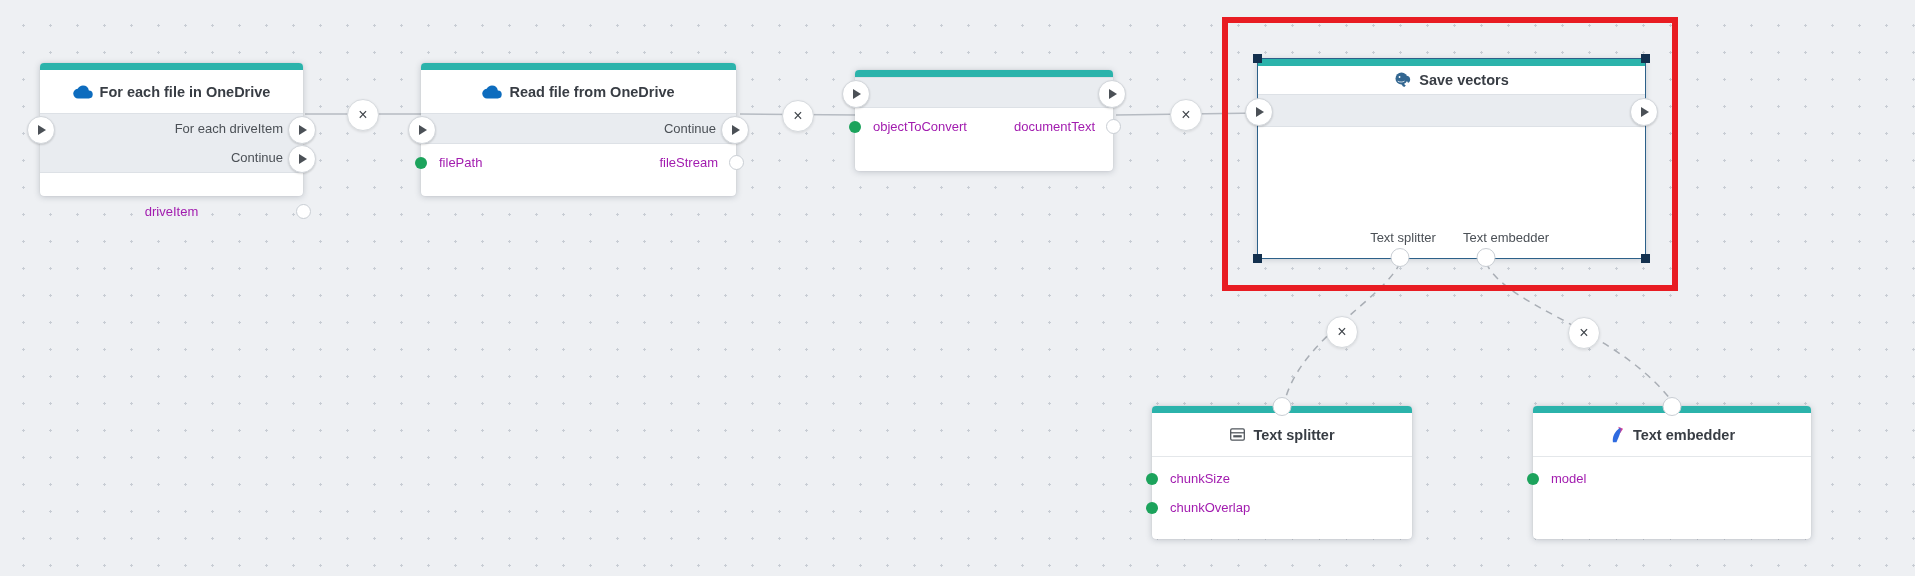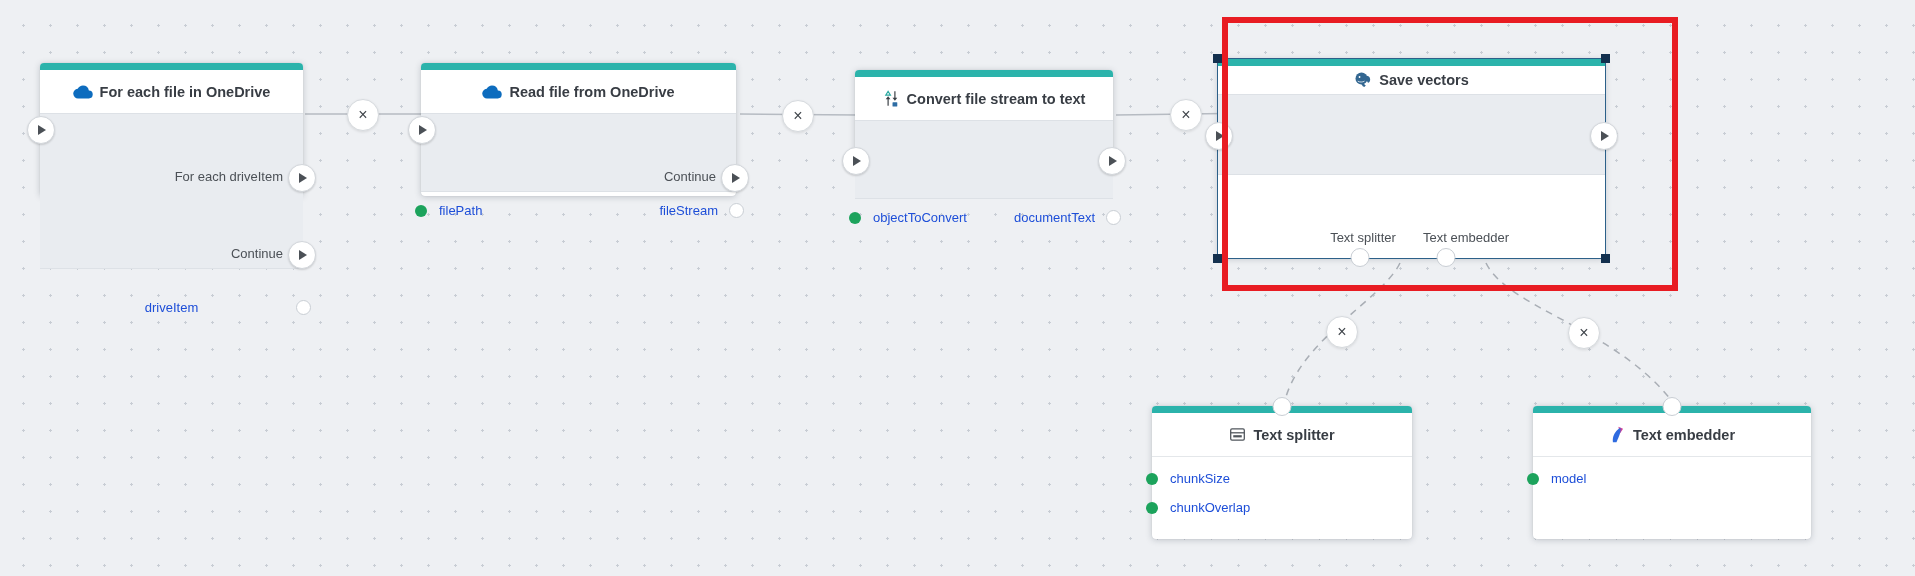--- a/index.html
+++ b/index.html
@@ -17,36 +17,36 @@
     position:absolute; background:#fff; border-radius:4px; z-index:2;
     box-shadow:0 1px 6px rgba(55,65,80,.25), 0 0 1px rgba(55,65,80,.2);
   }
   .node.selected { outline:1.5px solid #2c6089; }
   .bar { height:7px; border-radius:4px 4px 0 0; background:#2bb3ab; }
   .hdr { height:43px; display:flex; align-items:center; justify-content:center; gap:7px;
          font-size:14.5px; font-weight:700; color:#383d44; }
   .hdr svg { flex:0 0 auto; }
   .strip { position:relative; background:#e9ecf0; border-top:1px solid #dde1e6; border-bottom:1px solid #dde1e6; }
   .srow { position:relative; height:29px; display:flex; align-items:center; justify-content:flex-end;
-          padding-right:20px; font-size:13px; color:#4b5056;margin-top:48px; }
+          padding-right:20px; font-size:13px; color:#4b5056; }
   .srow.empty { height:29px; }
   .srow.tall { height:31px; }
 
   .fport { position:absolute; width:26px; height:26px; border-radius:50%; background:#fff;
            border:1px solid #d2d6db; box-shadow:0 1px 2px rgba(0,0,0,.15);
            display:flex; align-items:center; justify-content:center; z-index:3; cursor:pointer; }
   .fport.r { right:-13px; top:50%; margin-top:-13px; }
   .fport.l { left:-13px; top:50%; margin-top:-13px; }
   .fport.l.first { top:14.5px; margin-top:-13px; }
   .tri { width:0; height:0; border-top:5px solid transparent; border-bottom:5px solid transparent;
          border-left:8px solid #4b5056; margin-left:2px; }
 
   .body { position:relative; padding-top:4px; }
   .drow { position:relative; height:29px; display:flex; align-items:center;
-          padding:0 18px; font-size:13px; color:#1d4ed8; }
+          padding:0 18px; font-size:13px; color:#a21caf; }
   .drow.between { justify-content:space-between; }
   .drow.end { justify-content:center;margin-top:20px; }
   .inport  { position:absolute; left:-6px; top:50%; margin-top:-6px; width:12px; height:12px;
              border-radius:50%; background:#1ca35c; cursor:pointer; }
   .outport { position:absolute; right:-8px; top:50%; margin-top:-8px; width:13px; height:13px;
              border-radius:50%; background:#fff; border:1.5px solid #c9ced4; cursor:pointer; }
 
   .bclabel { position:absolute; bottom:13px; transform:translateX(-50%); font-size:13px;
              color:#4b5056; white-space:nowrap; }
   .bport { position:absolute; bottom:-9px; transform:translateX(-50%); width:17px; height:17px;
@@ -136,51 +136,40 @@
         <span class="inport"></span>
         <span>filePath</span>
         <span>fileStream</span>
         <span class="outport"></span>
       </div>
     </div>
   </div>
 
   <div class="node" style="left:855px; top:70px; width:258px; height:101px;">
     <div class="bar"></div>
-    <div class="hdr">
-      <svg width="17" height="17" viewBox="0 0 20 20">
-        <path d="M6 1.6L8.8 6H3.2z" fill="none" stroke="#2aa9a1" stroke-width="1.3"></path>
-        <rect x="5.3" y="10" width="1.4" height="8.5" fill="#3a3f45"></rect>
-        <path d="M6 7.4L3.2 10.8h5.6z" fill="#3a3f45"></path>
-        <rect x="13.3" y="1.5" width="1.4" height="8.5" fill="#3a3f45"></rect>
-        <path d="M14 12.6l-2.8-3.4h5.6z" fill="#3a3f45"></path>
-        <rect x="11.2" y="14.3" width="5.6" height="5.2" rx="0.8" fill="#2e6da4"></rect>
-      </svg>
-      <span>Convert file stream to text</span>
-    </div>
     <div class="strip">
       <span class="fport l">
           <span class="tri"></span>
         </span>
       <div class="srow empty"></div>
       <span class="fport r">
           <span class="tri"></span>
         </span>
     </div>
     <div class="body">
       <div class="drow between">
         <span class="inport"></span>
         <span>objectToConvert</span>
         <span>documentText</span>
         <span class="outport"></span>
       </div>
     </div>
   </div>
 
-  <div class="node selected" style="left:1218px; top:59px; width:387px; height:199px;">
+  <div class="node selected" style="left:1258px; top:59px; width:387px; height:199px;">
     <span class="handle h-tl"></span>
     <span class="handle h-tr"></span>
     <span class="handle h-bl"></span>
     <span class="handle h-br"></span>
     <div class="bar"></div>
     <div class="hdr" style="height:28px;">
       <svg width="18" height="18" viewBox="0 0 24 24">
         <circle cx="10" cy="10" r="8" fill="#336791"></circle>
         <path d="M15.5 6.5c3.5-.5 6 1.5 6 4.7 0 2.2-1.1 3.9-2.8 4.5l-2.2-3.5z" fill="#336791"></path>
         <path d="M9.5 14c0 3.2 1.1 6.2 4.2 7.4l2.1-2.1c-2.2-1.1-3.2-3.1-3.2-5.3z" fill="#336791"></path>

